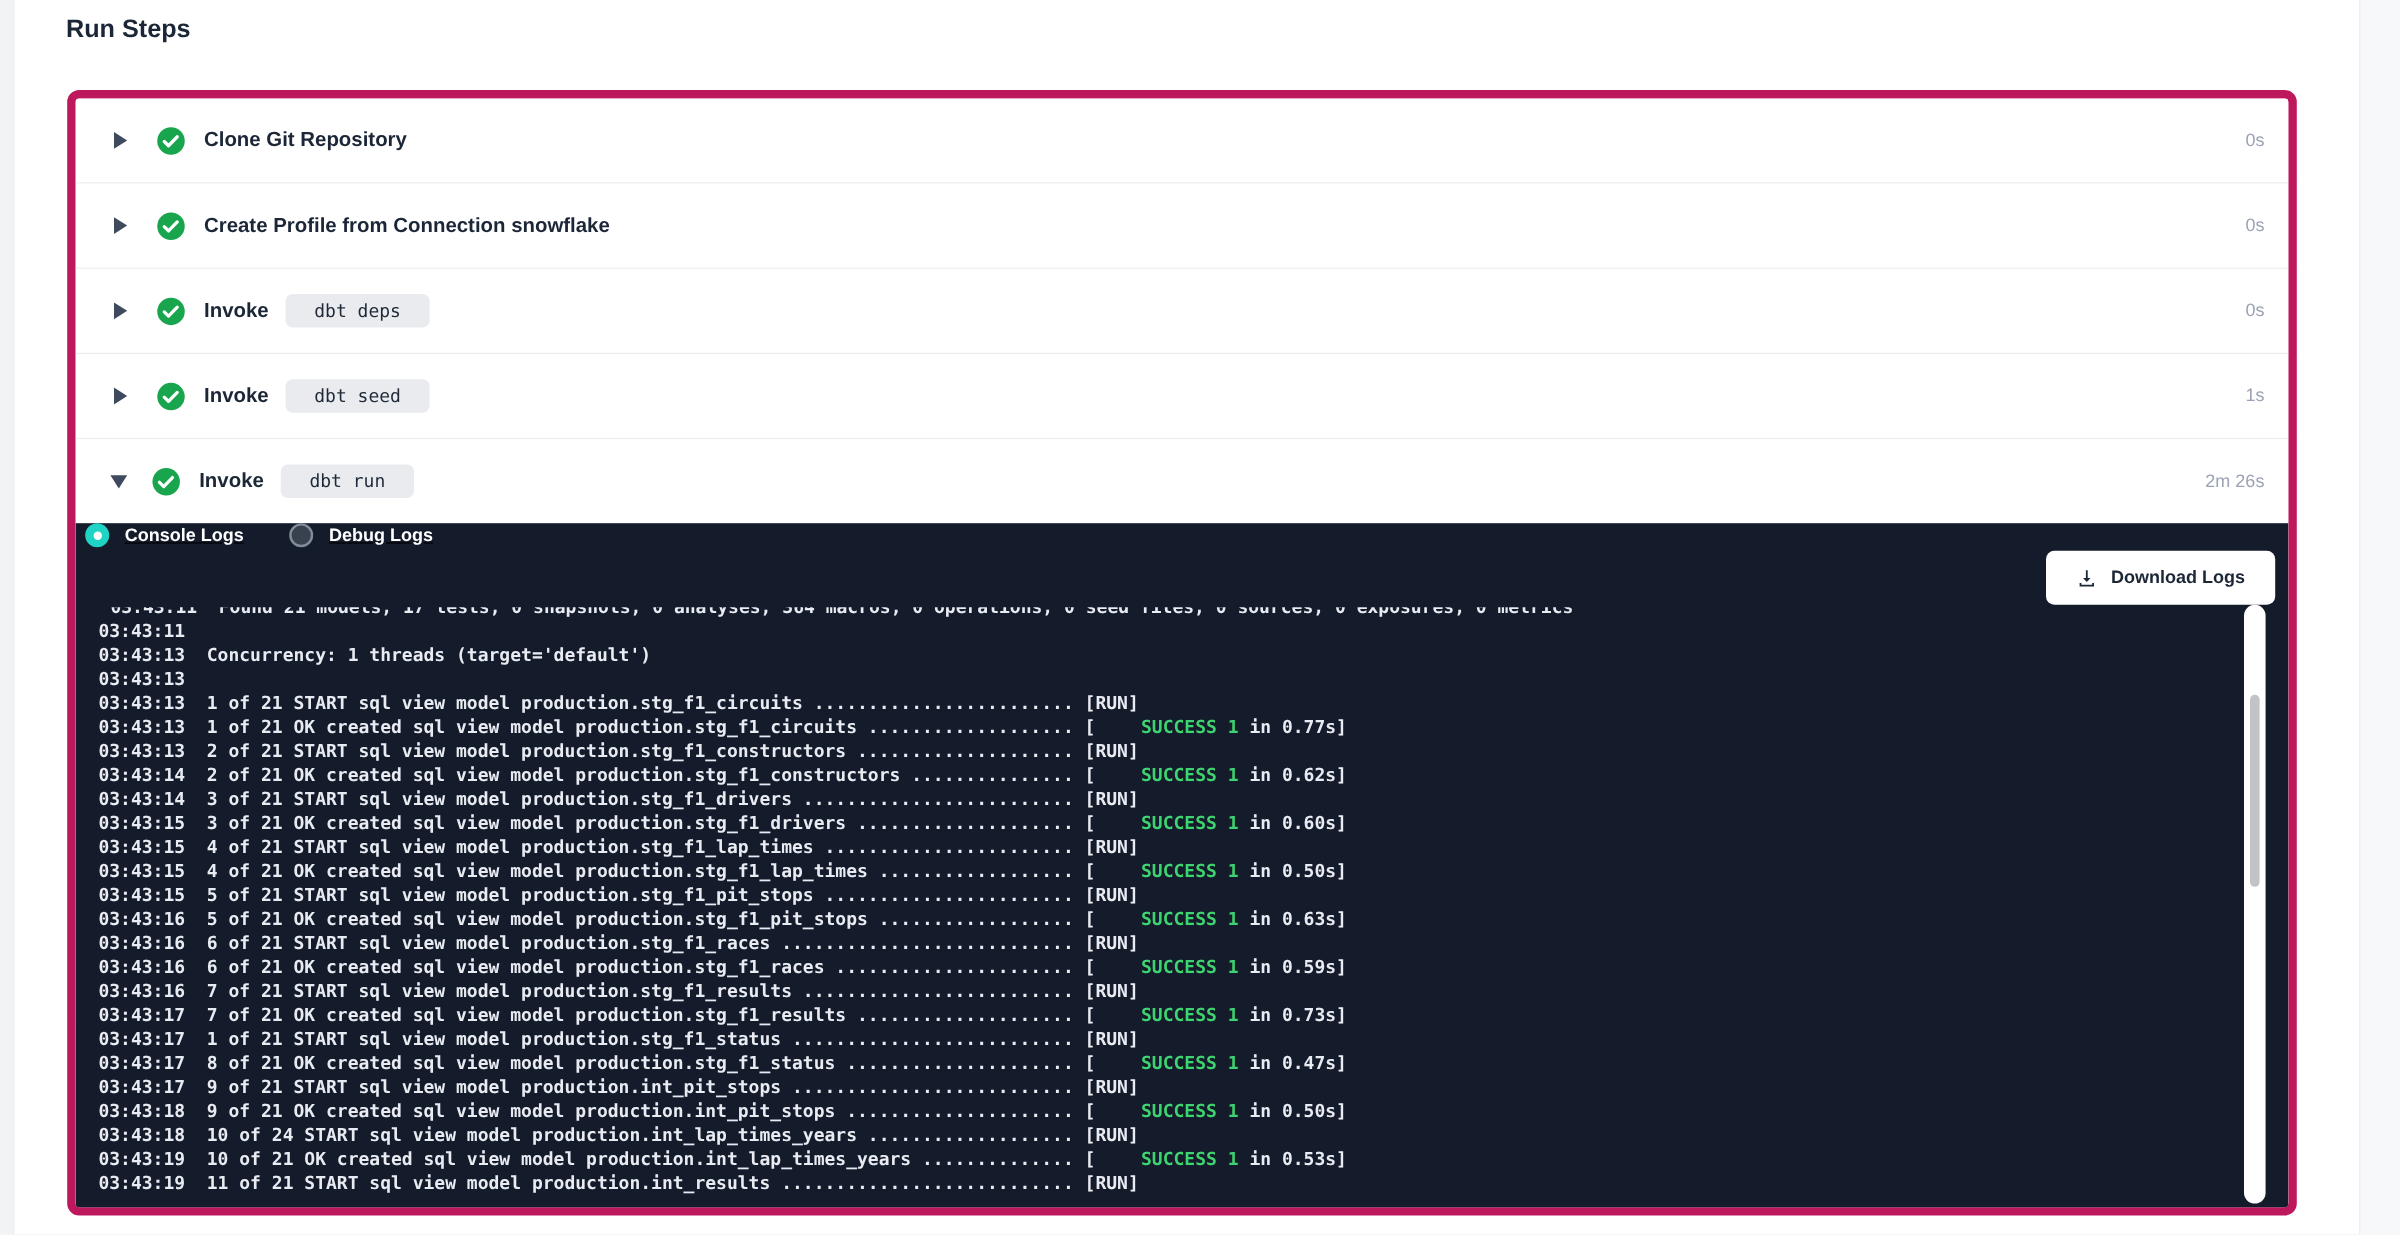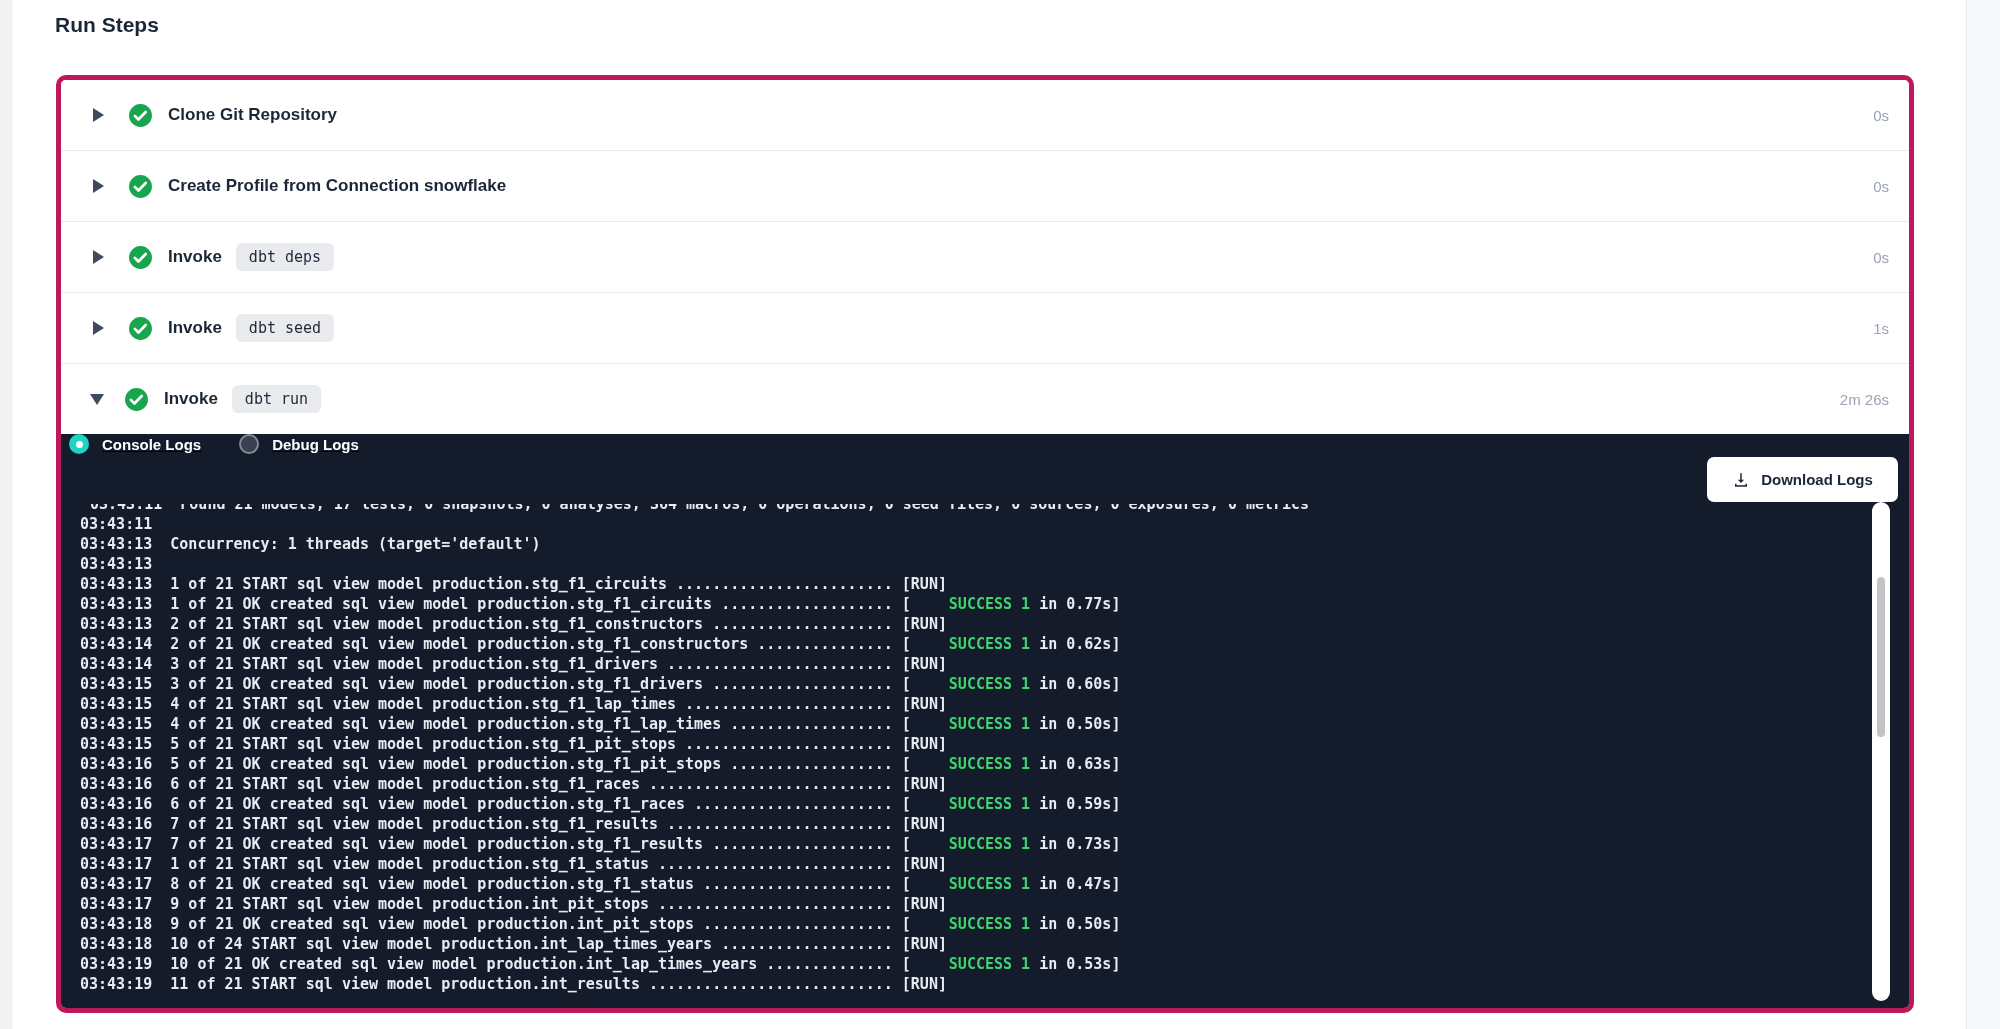--- a/index.html
+++ b/index.html
@@ -5,39 +5,39 @@
   * { margin:0; padding:0; box-sizing:border-box; }
   html,body { width:2000px; height:1029px; background:#ffffff; font-family:"Liberation Sans", sans-serif; overflow:hidden; position:relative; }
 
   .edge-strip-left  { position:absolute; left:0; top:0; width:12px; height:1029px; background:#f2f3f5; border-right:1px solid #eceef1; }
   .edge-strip-right { position:absolute; left:1966px; top:0; width:34px; height:1029px; background:#f7f8fa; border-left:1px solid #eaecef; }
 
   .page-title { position:absolute; left:55px; top:13px; font-size:21px; font-weight:700; color:#1b2637; }
 
   .steps-card {
     position:absolute; left:56px; top:75px; width:1858px; height:938px;
-    background:#ffffff; border:5px solid #be185d; border-radius:10px; overflow:hidden;
+    background:#ffffff; border:7px solid #be185d; border-radius:10px; overflow:hidden;
   }
 
   .step-row {
     position:relative; height:71px; display:flex; align-items:center;
     padding-left:32px; border-bottom:1px solid #e8eaee; background:#fff; cursor:pointer;
   }
   .step-row.expanded { height:70px; border-bottom:none; }
 
   .chev { width:0; height:0; display:inline-block; flex:0 0 auto; }
   .chev.right { border-left:11px solid #3f4a5e; border-top:7px solid transparent; border-bottom:7px solid transparent; margin-right:24px; }
   .chev.down  { border-top:11px solid #3f4a5e; border-left:7px solid transparent; border-right:7px solid transparent; margin-right:20px; margin-left:-3px; }
 
   .check-circle { width:25px; height:25px; flex:0 0 auto; margin-right:15px; }
 
   .step-label { font-size:17px; font-weight:700; color:#1b2637; }
   .step-cmd {
     margin-left:14px; background:#e9ebef; color:#1f2937; border-radius:6px;
-    font-family:"DejaVu Sans Mono", monospace; font-size:15px; padding:5px 13px;
+    font-family:"DejaVu Sans Mono", monospace; font-size:15px; padding:5px 24px;
   }
   .step-duration { position:absolute; right:20px; top:50%; transform:translateY(-50%); font-size:15px; color:#9aa2b4; }
 
   .console-panel { position:relative; height:584px; background:#141b2b; }
 
   .console-header { position:relative; height:70px; display:flex; align-items:flex-start; padding-left:8px;text-decoration:underline; }
   .radio-opt { display:flex; align-items:center; margin-right:38px; cursor:pointer; }
   .radio-circ { width:20px; height:20px; border-radius:50%; margin-right:13px; position:relative; flex:0 0 auto; }
   .radio-circ.on { background:#1fd3c5; }
   .radio-circ.on::after { content:""; position:absolute; left:50%; top:50%; width:7px; height:7px; margin:-3.5px 0 0 -3.5px; border-radius:50%; background:#ffffff; }

